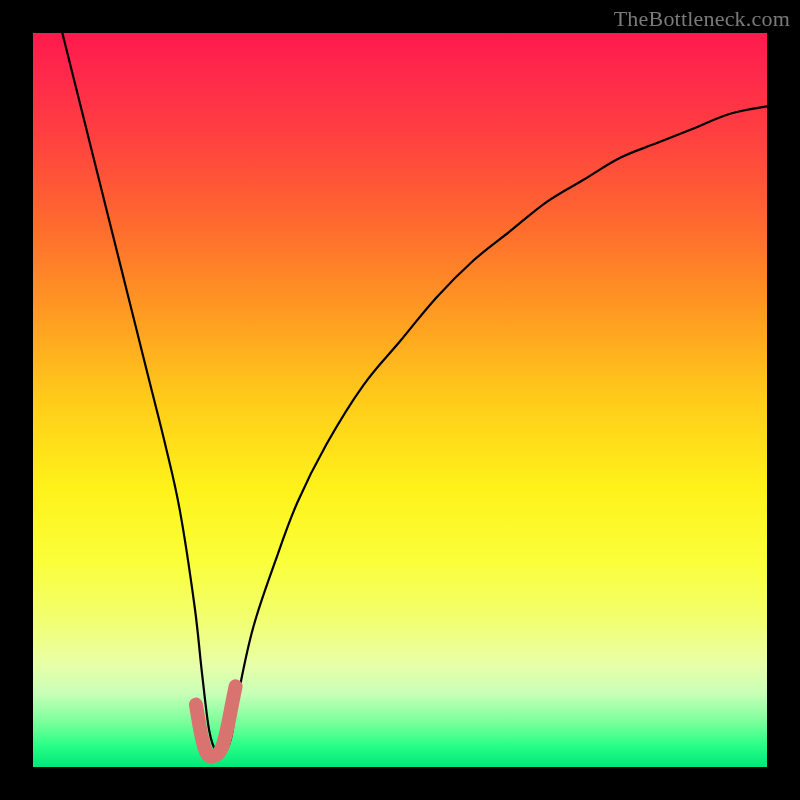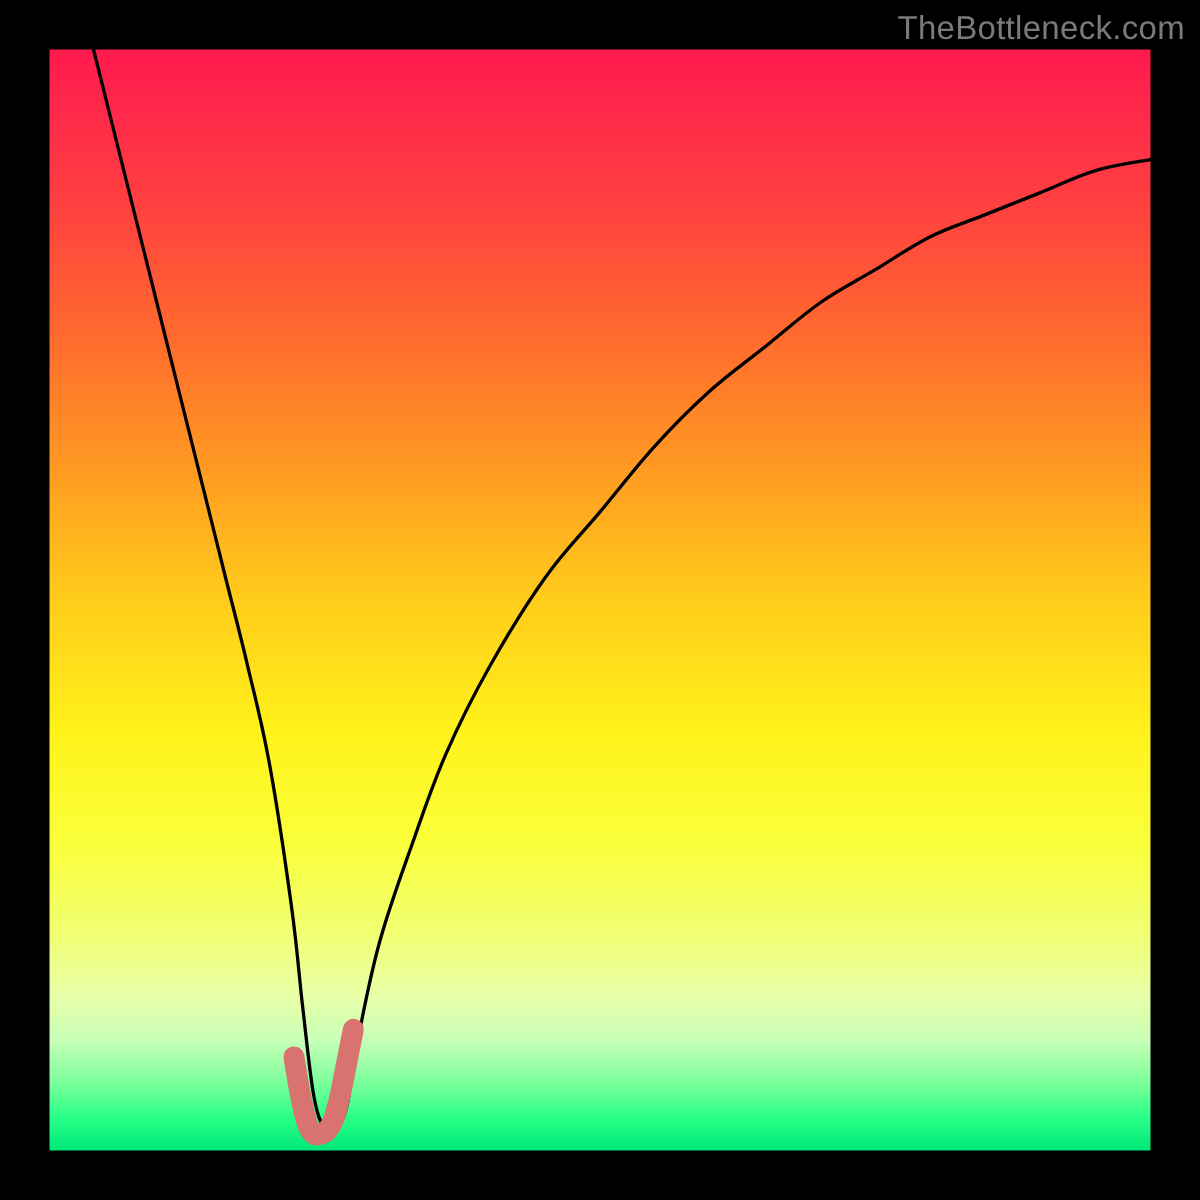--- a/index.html
+++ b/index.html
@@ -45,20 +45,21 @@
   }
   .watermark {
     position: absolute;
     top: 6px;
     right: 10px;
     color: #7a7a7a;
     font-size: 22px;
     font-weight: 500;
     letter-spacing: 0.2px;
     user-select: none;
+    font-family: Liberation Serif, serif;
   }
   svg.curves {
     position: absolute;
     left: 0;
     top: 0;
     width: 734px;
     height: 734px;
     overflow: visible;
   }
 </style>

